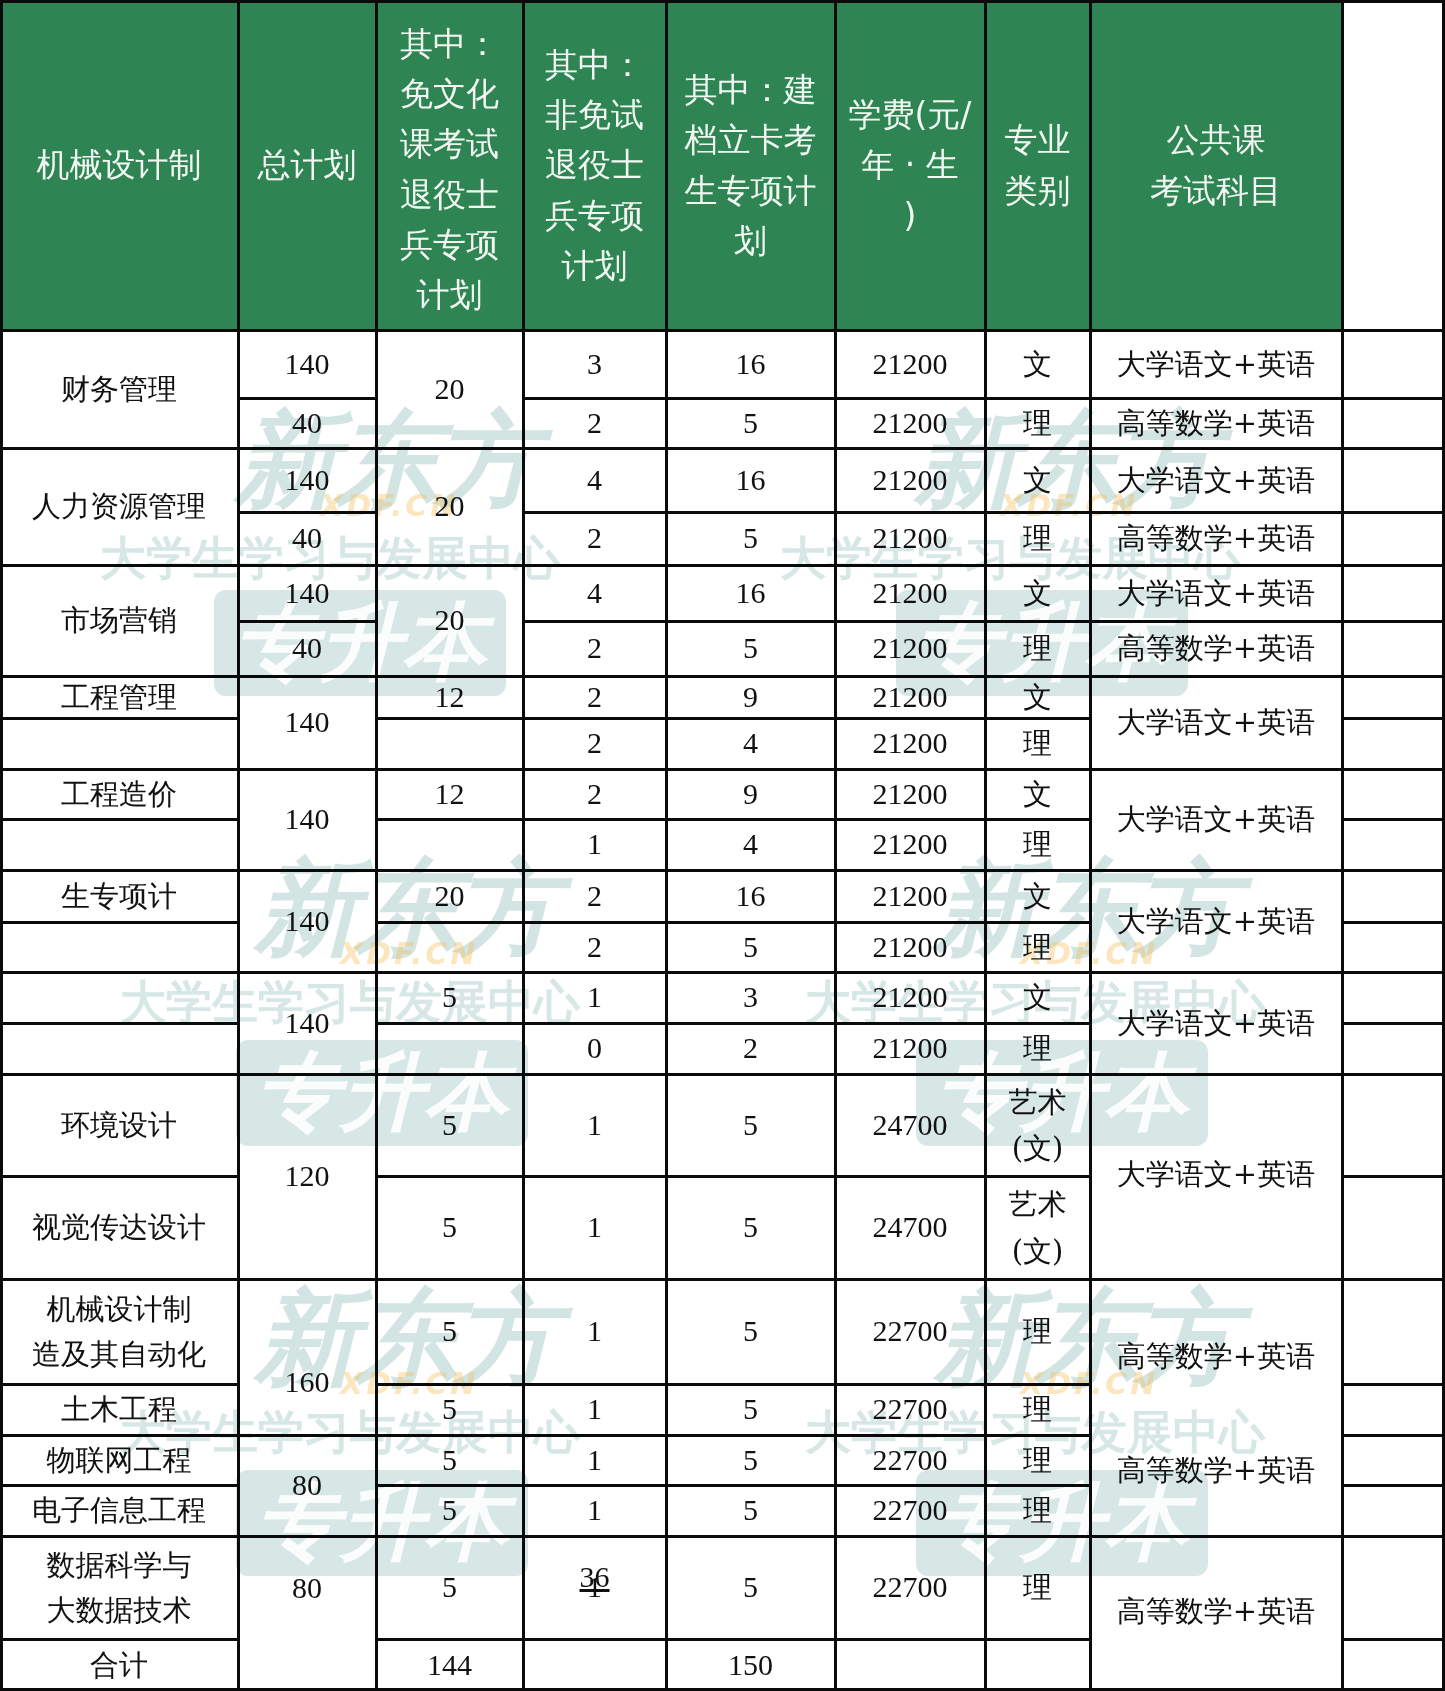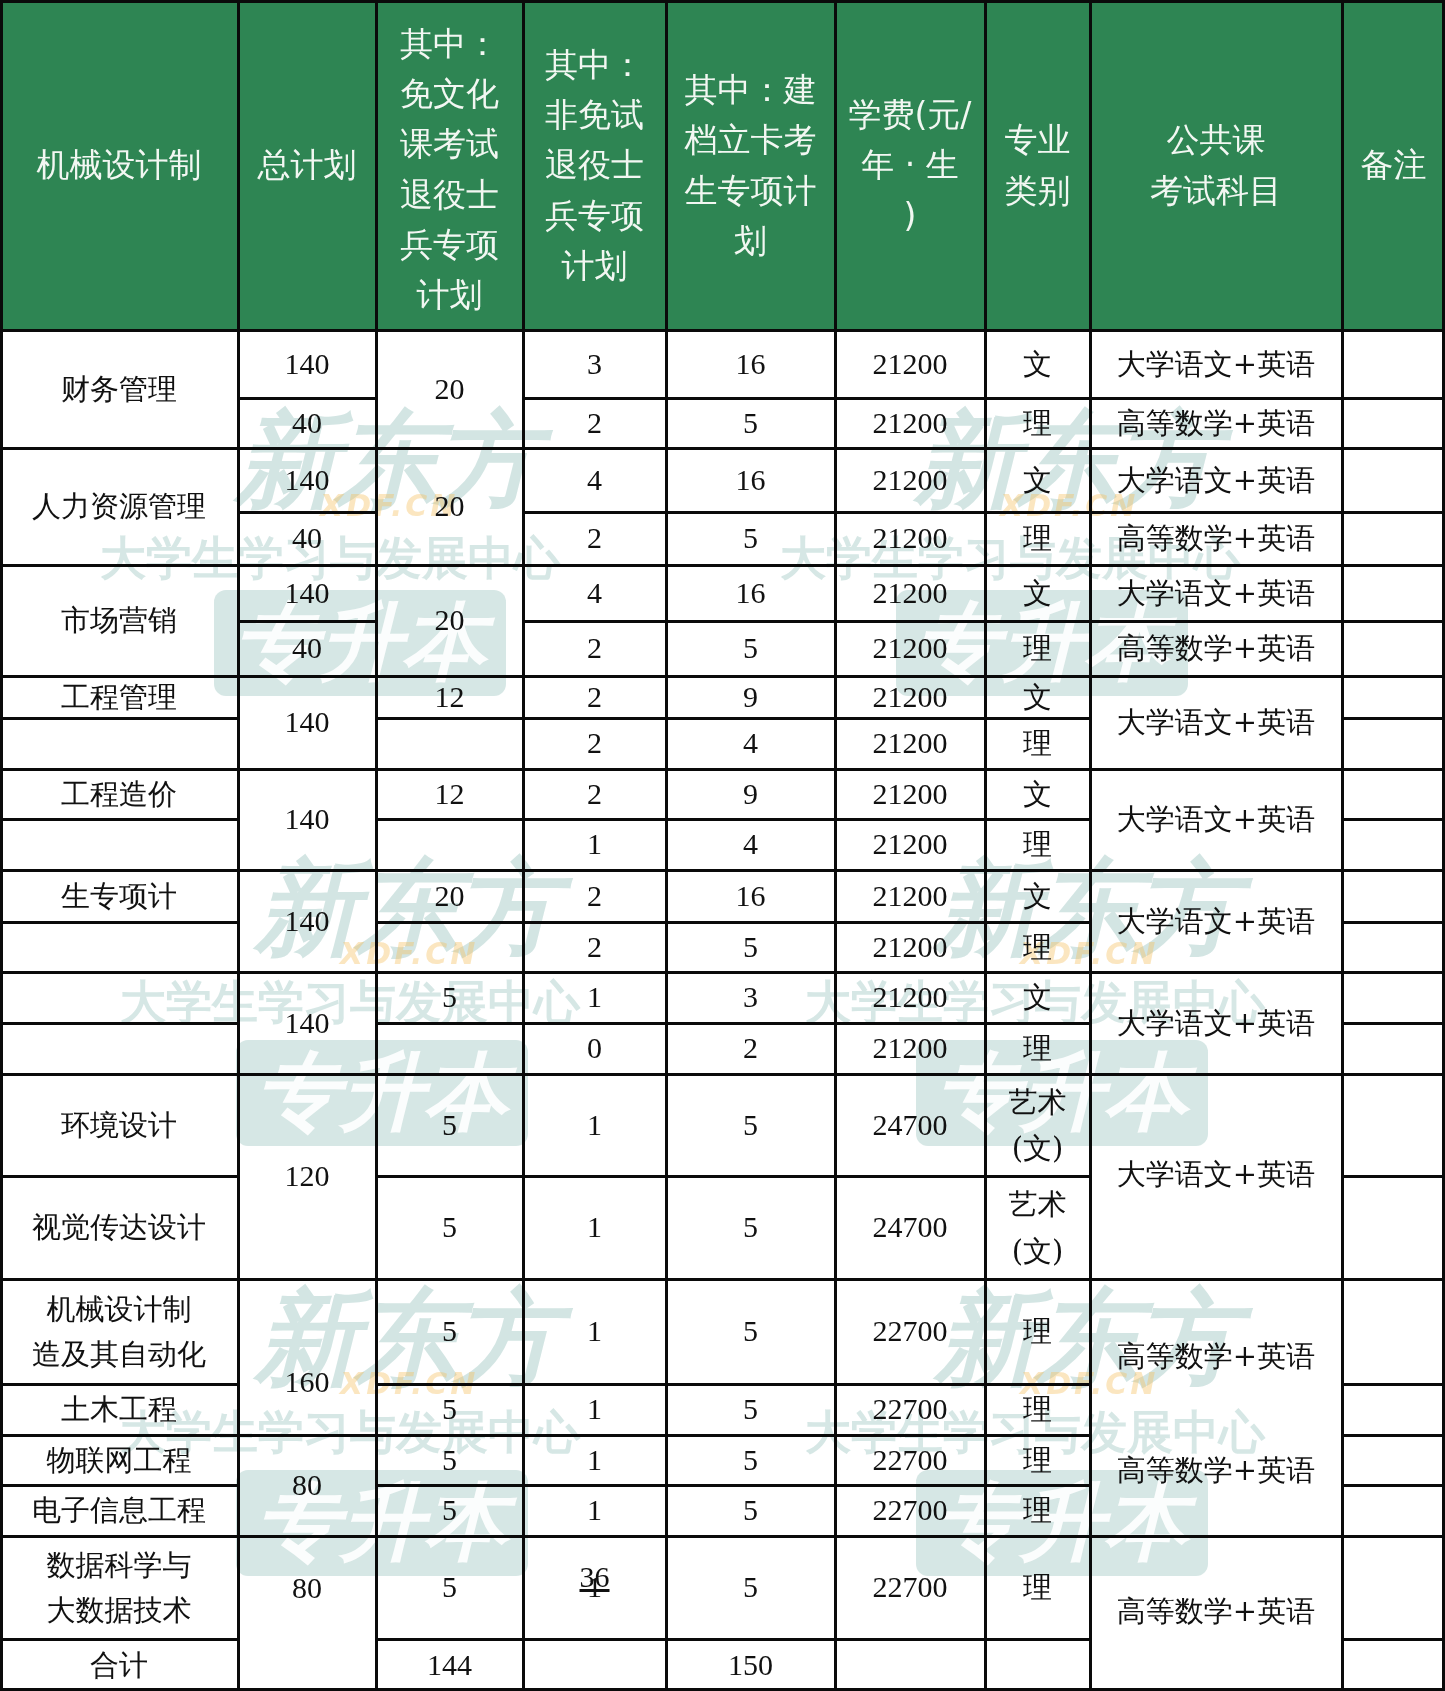--- a/index.html
+++ b/index.html
@@ -56,23 +56,20 @@
 年 · 生
 )</span>
     </div>
   <div class="cell hdr" style="left:985px;top:0;width:105px;height:331px;">
       <span style="white-space:pre-line">专业
 类别</span>
     </div>
   <div class="cell hdr" style="left:1090px;top:0;width:252px;height:331px;">
       <span style="white-space:pre-line">公共课
 考试科目</span>
-    </div>
-  <div class="cell hdr" style="left:1342px;top:0;width:103px;height:331px;">
-      <span style="white-space:pre-line">备注</span>
     </div>
 
   <div class="wm wm-xdf" style="left:235px;top:392px;">新东方</div>
   <div class="wm wm-cn" style="left:320px;top:488px;">XDF.CN</div>
   <div class="wm wm-center" style="left:100px;top:528px;">大学生学习与发展中心</div>
   <div class="wm wm-box" style="left:214px;top:590px;width:292px;height:106px;">专升本</div>
 
   <div class="wm wm-xdf" style="left:915px;top:392px;">新东方</div>
   <div class="wm wm-cn" style="left:1000px;top:488px;">XDF.CN</div>
   <div class="wm wm-center" style="left:780px;top:528px;">大学生学习与发展中心</div>

